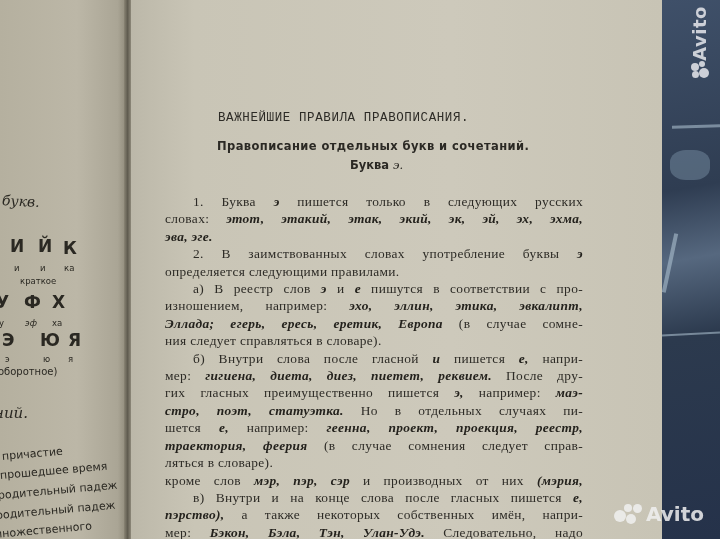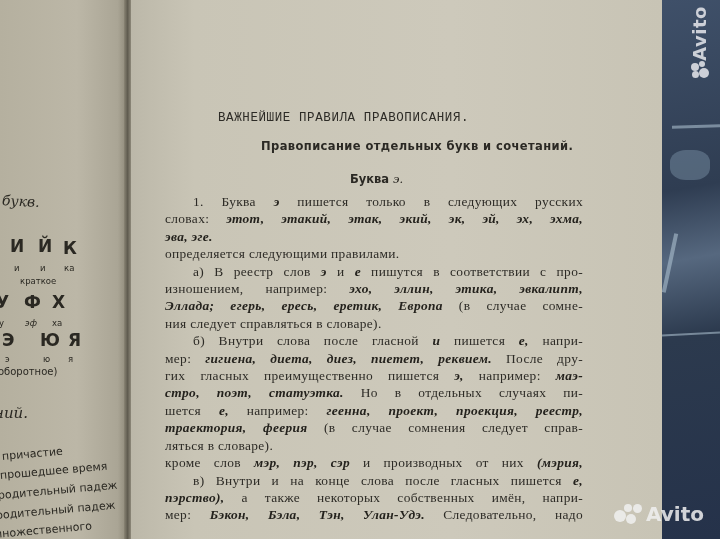--- a/index.html
+++ b/index.html
@@ -56,24 +56,24 @@
 
     
     .title {
       position: absolute; left: 218px; top: 111px;
       font-size: 12.5px; letter-spacing: 0.6px; color: #2d2b26;
       font-family: Liberation Mono, monospace;
     }
     .subtitle {
       position: absolute; left: 217px; top: 139px;
       font-family: "DejaVu Sans", sans-serif; font-weight: bold;
-      font-size: 11.5px; letter-spacing: 0.4px; color: #2b2924; margin-left: 44px;
+      font-size: 11.5px; letter-spacing: 0.4px; color: #2b2924;
     }
     .section-heading {
-      position: absolute; left: 350px; top: 172px;
+      position: absolute; left: 350px; top: 158px;
       font-family: "DejaVu Sans", sans-serif; font-weight: bold;
       font-size: 11.5px; color: #2b2924; text-align: center;
     }
     .section-heading i { font-family: "DejaVu Serif", serif; font-style: italic; font-weight: normal; }
     .body-text {
       position: absolute; left: 165px; top: 193px; width: 418px;
       font-family: "Liberation Serif", serif;
       font-size: 13.4px; line-height: 17.4px; color: #2d2b26;
       letter-spacing: 0.35px;
     }
@@ -134,20 +134,21 @@
 <div class="right-page"></div>
 
 <div class="title">ВАЖНЕЙШИЕ ПРАВИЛА ПРАВОПИСАНИЯ.</div>
 <div class="subtitle">Правописание отдельных букв и сочетаний.</div>
 <div class="section-heading"><span>Буква </span><i>э.</i></div>
 
 <div class="body-text" id="body-text">
     <span class="line indent"><span>1. Буква </span><em>э</em><span> пишется только в следующих русских</span></span>
     <span class="line"><span>словах: </span><em>этот, этакий, этак, экий, эк, эй, эх, эхма,</em></span>
     <span class="line last"><em>эва, эге.</em></span>
+    <span class="line indent"><span>2. В заимствованных словах употребление буквы </span><em>э</em></span>
     <span class="line last"><span>определяется следующими правилами.</span></span>
     <span class="line indent"><span>а) В реестр слов </span><em>э</em><span> и </span><em>е</em><span> пишутся в соответствии с про-</span></span>
     <span class="line"><span>изношением, например: </span><em>эхо, эллин, этика, эвкалипт,</em></span>
     <span class="line"><em>Эллада; егерь, ересь, еретик, Европа</em><span> (в случае сомне-</span></span>
     <span class="line last"><span>ния следует справляться в словаре).</span></span>
     <span class="line indent"><span>б) Внутри слова после гласной </span><em>и</em><span> пишется </span><em>е,</em><span> напри-</span></span>
     <span class="line"><span>мер: </span><em>гигиена, диета, диез, пиетет, реквием.</em><span> После дру-</span></span>
     <span class="line"><span>гих гласных преимущественно пишется </span><em>э,</em><span> например: </span><em>маэ-</em></span>
     <span class="line"><em>стро, поэт, статуэтка.</em><span> Но в отдельных случаях пи-</span></span>
     <span class="line"><span>шется </span><em>е,</em><span> например: </span><em>геенна, проект, проекция, реестр,</em></span>

